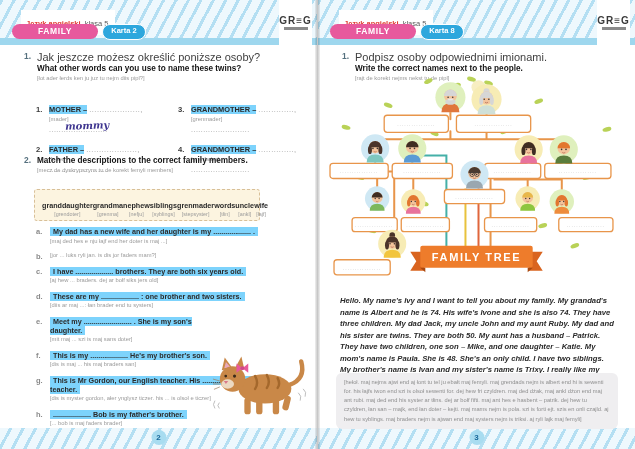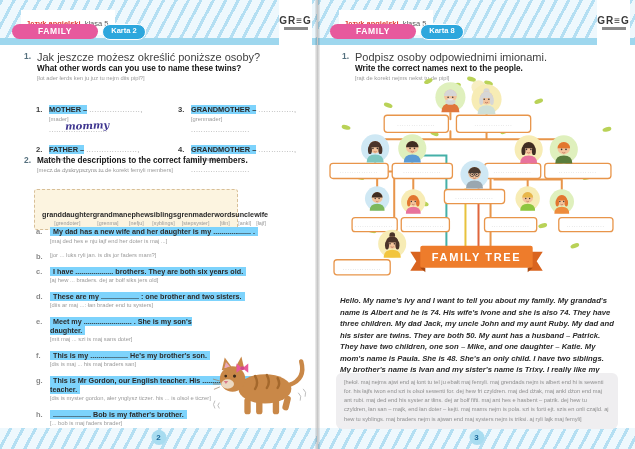--- a/index.html
+++ b/index.html
@@ -50,21 +50,21 @@
   .ex1-items { position:absolute; left:36px; top:83px; display:grid;
     grid-template-columns:132px 132px; grid-template-rows:auto auto; grid-auto-flow:column;
     column-gap:10px; row-gap:10px; }
   .ex1-item { position:relative; padding-left:13px; min-height:30px; }
   .inum { position:absolute; left:0; top:0; font-size:7.6px; font-weight:bold; color:#3a3a3a; }
   .iline { font-size:7.4px; font-weight:bold; color:#2a2a2a; white-space:nowrap; }
   .ansline { position:relative; margin-top:4px; font-size:7px; }
   .handwriting { position:absolute; left:16px; top:-6px; font-family:"DejaVu Serif", serif;
     font-style:italic; font-weight:bold; font-size:10px; color:#3f3690; transform:rotate(-2deg); }
 
-  .bank { position:absolute; left:34px; top:188px; width:204px; padding:20px 7px 3px;
+  .bank { position:absolute; left:34px; top:188px; width:226px; padding:11px 7px 3px;
     background:#fcf4e0; border:1px dashed #d8bf98; border-radius:3px;
     display:flex; justify-content:space-between; }
   .bank-item { text-align:center; }
   .bw { font-size:7.2px; font-weight:bold; color:#2a2a2a; white-space:nowrap; }
   .bp { font-size:5.4px; color:#9a9a9a; margin-top:1px; white-space:nowrap; }
 
   .ex2-items { position:absolute; left:36px; top:226px; width:262px; }
   .ex2-item { position:relative; padding-left:14px; margin-bottom:8.5px; }
   .lnum { position:absolute; left:0; top:0; font-size:7.5px; font-weight:bold; color:#8a8a8a; }
   .sent { font-size:7.2px; font-weight:bold; color:#2a2a2a; line-height:1.25; }

